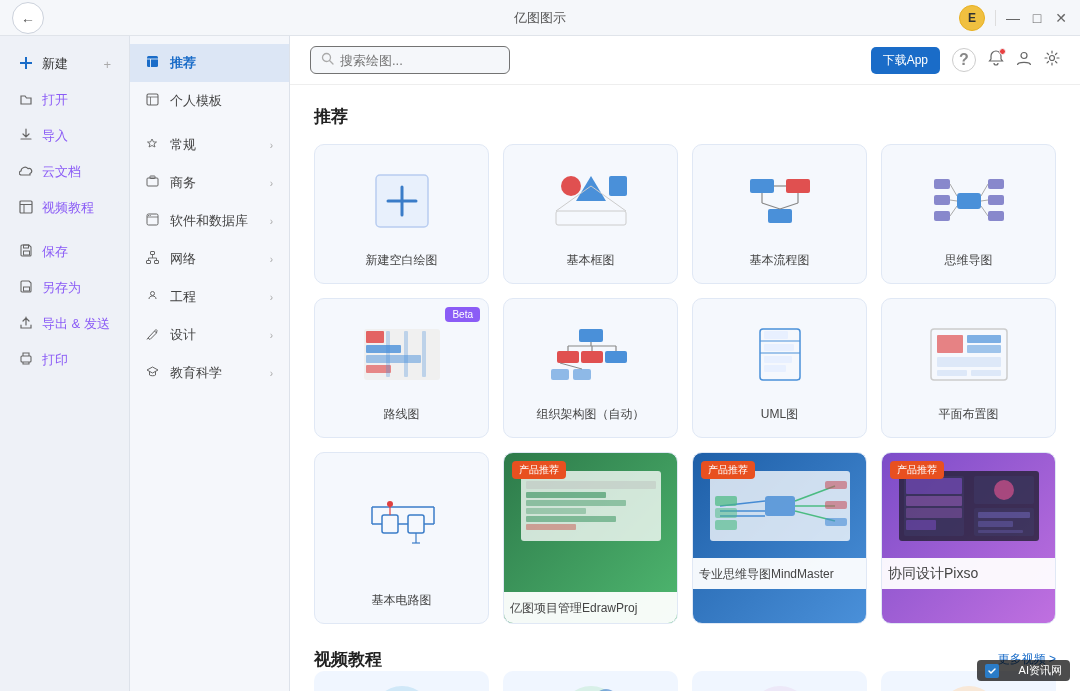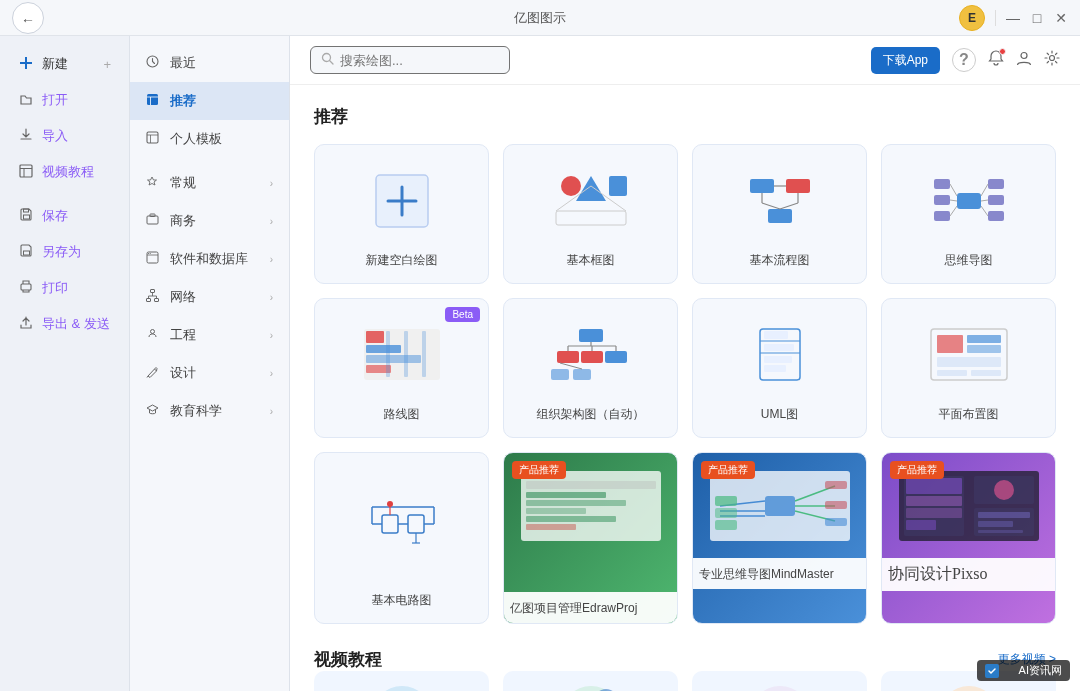--- a/index.html
+++ b/index.html
@@ -365,20 +365,28 @@
 
       <div class="sidebar-item">
         <span class="sidebar-icon">
           <svg width="14" height="14" viewBox="0 0 14 14">
               <path d="M7 1v8M4 6l3 3 3-3M2 11h10" stroke="#666" stroke-width="1.2" fill="none" stroke-linecap="round"></path>
             </svg>
         </span>
         <span>导入</span>
       </div>
 
+      <div class="sidebar-item">
+        <span class="sidebar-icon">
+          <svg width="14" height="12" viewBox="0 0 14 12">
+              <path d="M11 8.5a2.5 2.5 0 0 0-2-4.9A4 4 0 0 0 2 6a2 2 0 0 0 .5 4H11z" fill="none" stroke="#666" stroke-width="1.2"></path>
+            </svg>
+        </span>
+        <span>云文档</span>
+      </div>
 
       <div class="sidebar-item">
         <span class="sidebar-icon">
           <svg width="14" height="14" viewBox="0 0 14 14">
               <rect x="1" y="1" width="12" height="12" rx="1" fill="none" stroke="#666" stroke-width="1.2"></rect>
               <line x1="1" y1="4.5" x2="13" y2="4.5" stroke="#666" stroke-width="1"></line>
               <line x1="5" y1="4.5" x2="5" y2="13" stroke="#666" stroke-width="1"></line>
             </svg>
         </span>
         <span>视频教程</span>
@@ -402,53 +410,42 @@
           <svg width="13" height="13" viewBox="0 0 13 13">
               <path d="M2 1h7l2 2v8a1 1 0 0 1-1 1H2a1 1 0 0 1-1-1V2a1 1 0 0 1 1-1z" fill="none" stroke="#666" stroke-width="1.1"></path>
               <rect x="3.5" y="7" width="6" height="4" fill="none" stroke="#666" stroke-width="1"></rect>
             </svg>
         </span>
         <span>另存为</span>
       </div>
 
       <div class="sidebar-item">
         <span class="sidebar-icon">
+          <svg width="14" height="14" viewBox="0 0 14 14">
+              <path d="M2 9v3h10V9M7 1v8M4 5l3-3 3 3" stroke="#666" stroke-width="1.2" fill="none" stroke-linecap="round"></path>
+            </svg>
+        </span>
+        <span>导出 &amp; 发送</span>
+      </div>
+
+      <div class="sidebar-item">
+        <span class="sidebar-icon">
           <svg width="14" height="13" viewBox="0 0 14 13">
               <rect x="2" y="4" width="10" height="6" rx="1" fill="none" stroke="#666" stroke-width="1.1"></rect>
               <path d="M4 4V1h6v3M4 10v2h6v-2" fill="none" stroke="#666" stroke-width="1.1"></path>
             </svg>
         </span>
         <span>打印</span>
       </div>
-
-      <div class="sidebar-item">
-        <span class="sidebar-icon">
-          <svg width="14" height="14" viewBox="0 0 14 14">
-              <path d="M2 9v3h10V9M7 1v8M4 5l3-3 3 3" stroke="#666" stroke-width="1.2" fill="none" stroke-linecap="round"></path>
-            </svg>
-        </span>
-        <span>导出 &amp; 发送</span>
-      </div>
     </div>
 
   </div>
 
   <div class="middle-nav">
 
-    <div class="nav-item">
-      <div class="nav-item-left">
-        <span class="nav-icon">
-          <svg width="13" height="13" viewBox="0 0 13 13">
-              <circle cx="6.5" cy="6.5" r="5.5" fill="none" stroke="#666" stroke-width="1.1"></circle>
-              <path d="M6.5 3.5v3l2 2" stroke="#666" stroke-width="1.1" stroke-linecap="round" fill="none"></path>
-            </svg>
-        </span>
-        <span>最近</span>
-      </div>
-    </div>
 
     <div class="nav-item active">
       <div class="nav-item-left">
         <span class="nav-icon">
           <svg width="13" height="13" viewBox="0 0 13 13">
               <rect x="1" y="1" width="11" height="11" rx="1.5" fill="#1a6cc8"></rect>
               <line x1="1" y1="4" x2="12" y2="4" stroke="#fff" stroke-width="0.8"></line>
               <line x1="4.5" y1="4" x2="4.5" y2="12" stroke="#fff" stroke-width="0.8"></line>
             </svg>
         </span>
@@ -818,21 +815,21 @@
               <rect x="12" y="40" width="56" height="10" rx="1" fill="#c070e0" opacity="0.4"></rect>
               <rect x="12" y="52" width="56" height="10" rx="1" fill="#c070e0" opacity="0.3"></rect>
               <rect x="12" y="64" width="30" height="10" rx="1" fill="#7b4cc8" opacity="0.5"></rect>
               <circle cx="110" cy="34" r="10" fill="#e05080" opacity="0.7"></circle>
               <rect x="84" y="56" width="52" height="6" rx="1" fill="#6060aa" opacity="0.6"></rect>
               <rect x="84" y="65" width="35" height="6" rx="1" fill="#6060aa" opacity="0.5"></rect>
               <rect x="84" y="74" width="45" height="3" rx="1" fill="#6060aa" opacity="0.4"></rect>
             </svg>
           </div>
           <div style="padding:6px;background:rgba(255,255,255,0.95);width:100%;">
-            <span class="template-card-label" style="font-size:16px;font-family:Liberation Serif, serif;">协同设计Pixso</span>
+            <span class="template-card-label" style="font-size:14px;">协同设计Pixso</span>
           </div>
         </div>
 
       </div>
 
       <div class="video-section-header">
         <div class="section-title" style="margin-bottom:0;">视频教程</div>
         <span class="more-link">更多视频 &gt;</span>
       </div>
       <div class="video-grid">

